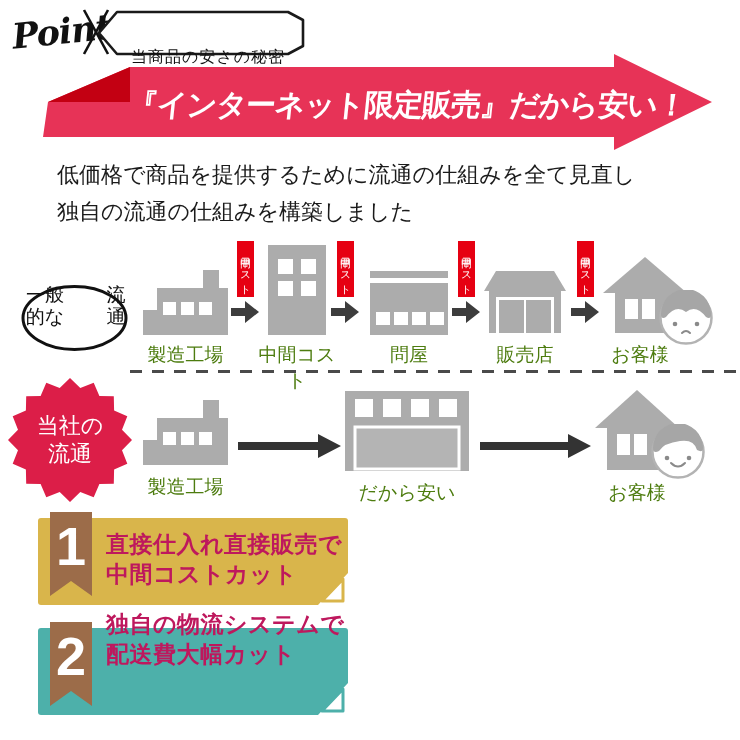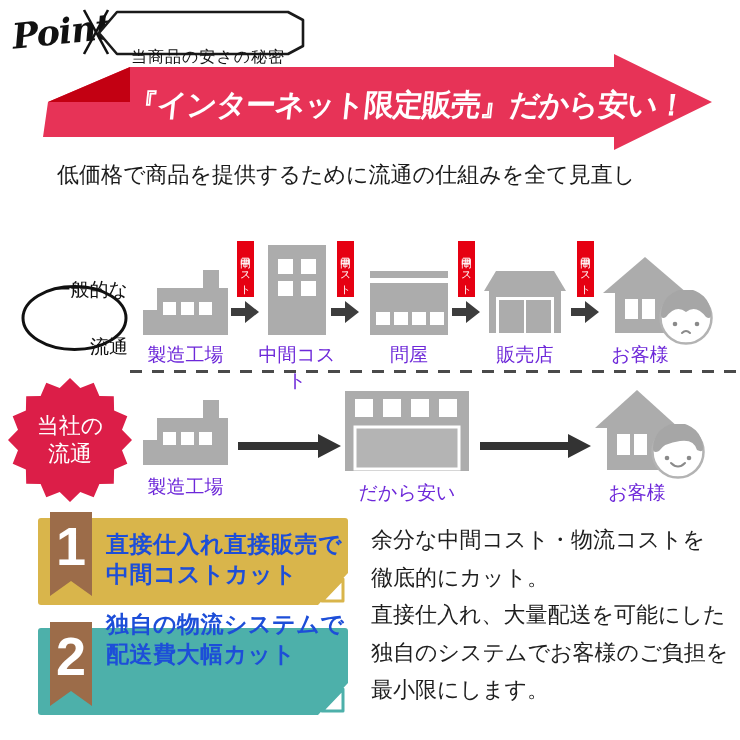--- a/index.html
+++ b/index.html
@@ -13,41 +13,41 @@
   .hdr-title{left:118px;top:19px;width:180px;text-align:center;font-size:16px;letter-spacing:1px;color:#111;margin-top:28px;}
 
   
   .banner-text{left:118px;top:85px;width:578px;text-align:center;font-size:30px;font-weight:bold;
     color:#fff;transform:skewX(-6deg);letter-spacing:-1px;white-space:nowrap;}
 
   
   .intro{left:57px;top:156px;font-size:22px;line-height:37px;color:#1b1b1b;}
 
   
-  .flow-label{position:absolute;text-align:center;font-size:19px;color:#6d28d9;}
+  .flow-label{position:absolute;text-align:center;font-size:19px;color:#4d7c0f;}
   .cost-tag{position:absolute;width:17px;height:56px;background:#e60012;color:#fff;
     writing-mode:vertical-rl;text-orientation:upright;font-size:10.5px;line-height:17px;
     display:flex;align-items:center;justify-content:center;letter-spacing:1px;}
-  .oval-badge{left:21px;top:284px;width:107px;height:68px;display:flex;flex-direction:column;
-    align-items:flex-end;justify-content:center;gap:35px;}
+  .oval-badge{left:21px;top:284px;width:107px;height:68px;display:flex;flex-direction:row;
+    align-items:flex-start;justify-content:center;gap:35px;}
   .oval-badge .txt{position:relative;font-size:19px;line-height:22px;text-align:center;color:#111;}
   .burst-badge{left:8px;top:378px;width:124px;height:124px;display:flex;flex-direction:column;
     align-items:center;justify-content:center;}
   .burst-badge .txt{position:relative;font-size:22px;line-height:28px;text-align:center;color:#fff;}
   .dashline{left:130px;top:370px;width:608px;height:3px;
     background:repeating-linear-gradient(90deg,#4a4a4a 0 12px,transparent 12px 22px);}
 
   
   .pbox{position:absolute;left:38px;width:310px;height:87px;border-radius:3px;}
   .pbox.gold{background:#d9b54b;}
   .pbox.teal{background:#4db0aa;}
   .ribbon{position:absolute;left:50px;width:42px;height:84px;}
   .ribbon-num{position:absolute;left:50px;width:42px;text-align:center;font-size:54px;
     font-weight:bold;color:#fff;line-height:60px;}
-  .ptext{position:absolute;left:106px;font-size:23px;font-weight:bold;color:#1d4ed8;
+  .ptext{position:absolute;left:106px;font-size:23px;font-weight:bold;color:#be185d;
     line-height:30px;letter-spacing:0.5px;white-space:nowrap;}
 
   
   .desc{left:371px;top:521px;width:365px;font-size:22px;line-height:37.5px;color:#1e1e1e;}
   .desc p{margin:0;}
 </style>
 </head>
 <body>
 
 <div class="canvas">
@@ -63,20 +63,21 @@
   <div class="abs hdr-title">当商品の安さの秘密</div>
 
   <svg class="abs" style="left:30px;top:50px" width="695" height="105">
     <polygon points="18,52 100,17 584,17 584,4 682,52 584,100 584,87 13,87" fill="#e73357"></polygon>
     <polygon points="18,52 100,17 100,52" fill="#c30012"></polygon>
   </svg>
   <div class="abs banner-text">『インターネット限定販売』だから安い！</div>
 
   <div class="abs intro">
     <div>低価格で商品を提供するために流通の仕組みを全て見直し</div>
+    <div>独自の流通の仕組みを構築しました</div>
   </div>
 
   <div class="abs oval-badge">
     <svg class="abs" style="left:0;top:0" width="107" height="68">
       <ellipse cx="53.5" cy="34" rx="51.5" ry="31.5" fill="#fff" stroke="#111" stroke-width="3"></ellipse>
     </svg>
     <div class="txt">一般的な</div>
     <div class="txt">流通</div>
   </div>
 
@@ -223,21 +224,14 @@
   </svg>
   <svg class="abs ribbon" style="top:622px" width="42" height="84">
     <polygon points="0,0 42,0 42,84 21,69 0,84" fill="#9c6c49"></polygon>
   </svg>
   <div class="abs ribbon-num" style="top:626px">2</div>
   <div class="abs ptext" style="top:609px">
     <div>独自の物流システムで</div>
     <div>配送費大幅カット</div>
   </div>
 
-  <div class="abs desc">
-    <p>余分な中間コスト・物流コストを</p>
-    <p>徹底的にカット。</p>
-    <p>直接仕入れ、大量配送を可能にした</p>
-    <p>独自のシステムでお客様のご負担を</p>
-    <p>最小限にします。</p>
-  </div>
 
 </div>
 
 </body></html>

